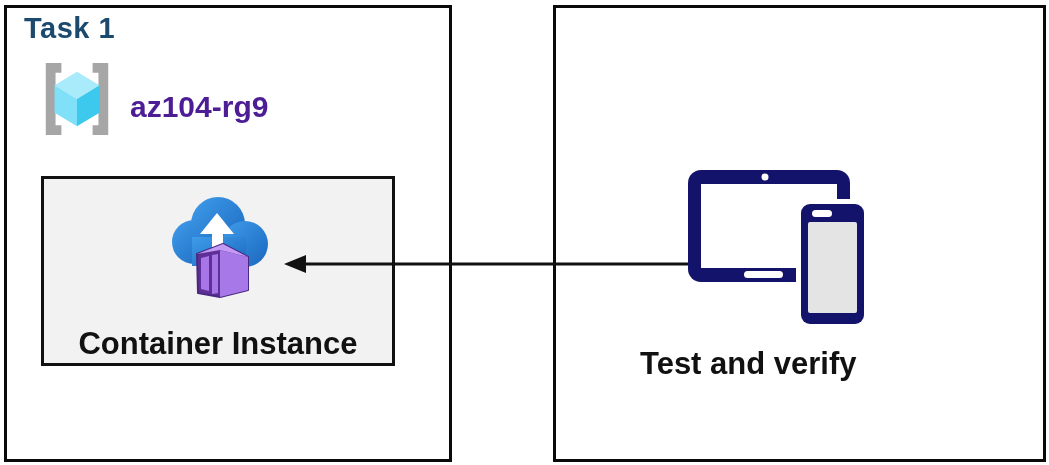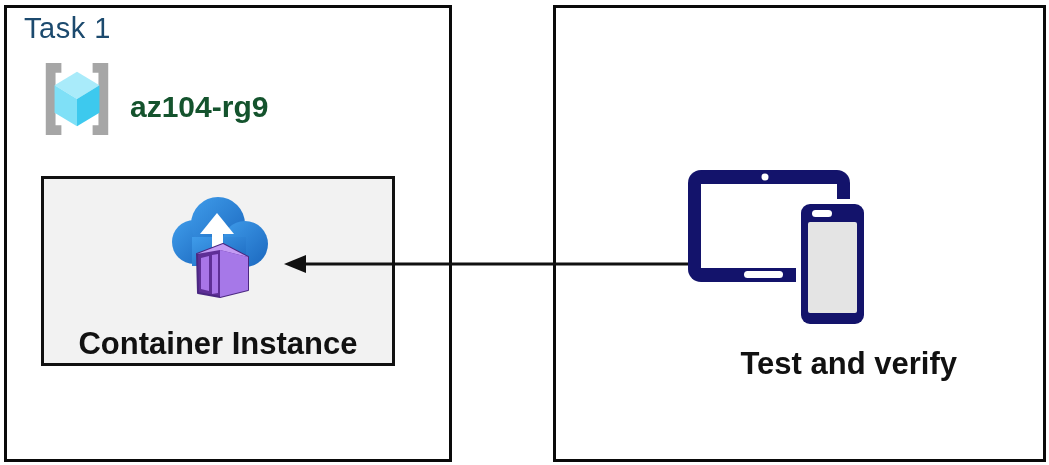--- a/index.html
+++ b/index.html
@@ -7,42 +7,42 @@
   .canvas {
     position:relative; width:1049px; height:465px; background:#ffffff;
     font-family:"Liberation Sans","DejaVu Sans",sans-serif; overflow:hidden;
   }
   .panel {
     position:absolute; background:#ffffff; border:3px solid #0a0a0a;
   }
   .task1-panel { left:4px; top:5px; width:448px; height:457px; }
   .task2-panel { left:553px; top:5px; width:493px; height:457px; }
   .panel-title {
-    position:absolute; font-size:29px; font-weight:normal; color:#1c4a6e;
+    position:absolute; font-size:29px; font-weight:bold; color:#1c4a6e;
     letter-spacing:0.5px;
   }
   .task1-title { left:24px; top:12px; }
   .task2-title { left:579px; top:12px; }
   .rg-icon { position:absolute; left:37px; top:59px; }
   .rg-name {
     position:absolute; left:130px; top:90px; font-size:30px; font-weight:bold;
-    color:#14532d;
+    color:#4c1d95;
   }
   .container-card {
     position:absolute; left:41px; top:176px; width:354px; height:190px;
     background:#f2f2f2; border:3px solid #111111;
   }
   .aci-icon { position:absolute; left:168px; top:193px; }
   .container-label {
     position:absolute; left:0; top:147px; width:100%; text-align:center;
     font-size:31px; font-weight:bold; color:#111111;
   }
   .devices-icon { position:absolute; left:675px; top:163px; }
   .test-label {
-    position:absolute; left:672px; top:346px; width:285px; text-align:right;
+    position:absolute; left:640px; top:346px; width:285px; text-align:left;
     font-size:31px; font-weight:bold; color:#111111;
   }
   .arrow-overlay {
     position:absolute; left:0; top:0; width:1049px; height:465px;
     pointer-events:none; z-index:6;
   }
 </style>
 </head>
 <body>
 

